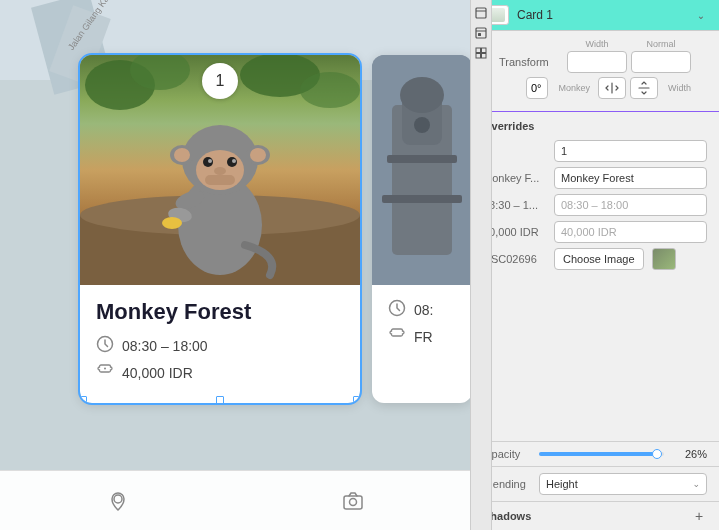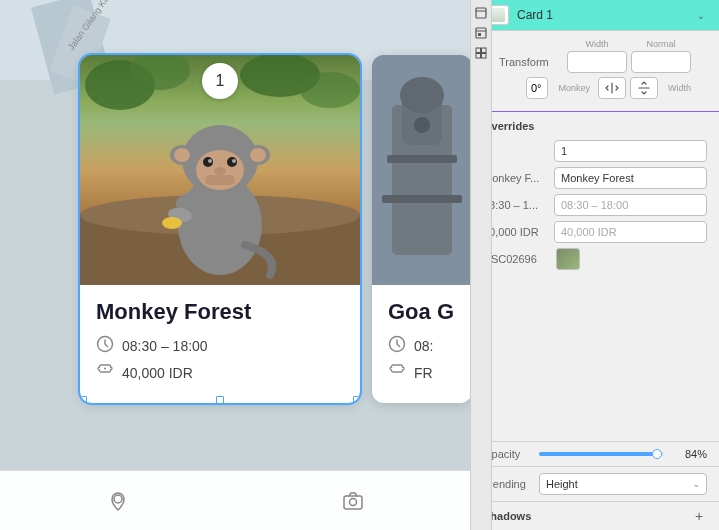--- a/index.html
+++ b/index.html
@@ -643,21 +643,20 @@
             <rect x="30" y="40" width="40" height="50" fill="#687078" rx="8"></rect>
             <ellipse cx="50" cy="40" rx="22" ry="18" fill="#606870"></ellipse>
 
             <rect x="15" y="100" width="70" height="8" fill="#5a6068" rx="2"></rect>
             <rect x="10" y="140" width="80" height="8" fill="#5a6068" rx="2"></rect>
             <circle cx="50" cy="70" r="8" fill="#505860"></circle>
           </svg>
         </div>
       </div>
       <div class="card-body">
-        <div class="card-title">Goa G</div>
         <div class="card-info">
           <span>
             <svg width="18" height="18" viewBox="0 0 18 18" fill="none">
               <circle cx="9" cy="9" r="7.5" stroke="#888" stroke-width="1.5"></circle>
               <path d="M9 5v4l2.5 2.5" stroke="#888" stroke-width="1.5" stroke-linecap="round"></path>
             </svg>
           </span>
           <span>08:</span>
         </div>
         <div class="card-info">
@@ -775,32 +774,33 @@
       <div class="override-value placeholder">08:30 – 18:00</div>
     </div>
 
     <div class="override-row">
       <span class="override-key">40,000 IDR</span>
       <div class="override-value placeholder">40,000 IDR</div>
     </div>
 
     <div class="override-row">
       <span class="override-key">DSC02696</span>
+      <div class="choose-image-btn">Choose Image</div>
       <div class="image-preview-thumb"></div>
     </div>
   </div>
 
   <div class="opacity-section">
     <div class="opacity-row">
       <span class="opacity-label">Opacity</span>
       <div class="opacity-slider-track">
         <div class="opacity-slider-fill"></div>
         <div class="opacity-slider-thumb"></div>
       </div>
-      <span class="opacity-value">84%</span>
+      <span class="opacity-value">26%</span>
     </div>
   </div>
 
   <div class="blending-section">
     <div class="blending-row">
       <span class="blending-label">Blending</span>
       <div class="blending-select">
         <span class="blending-select-text">Height</span>
         <span class="blending-select-arrow">⌄</span>
       </div>

